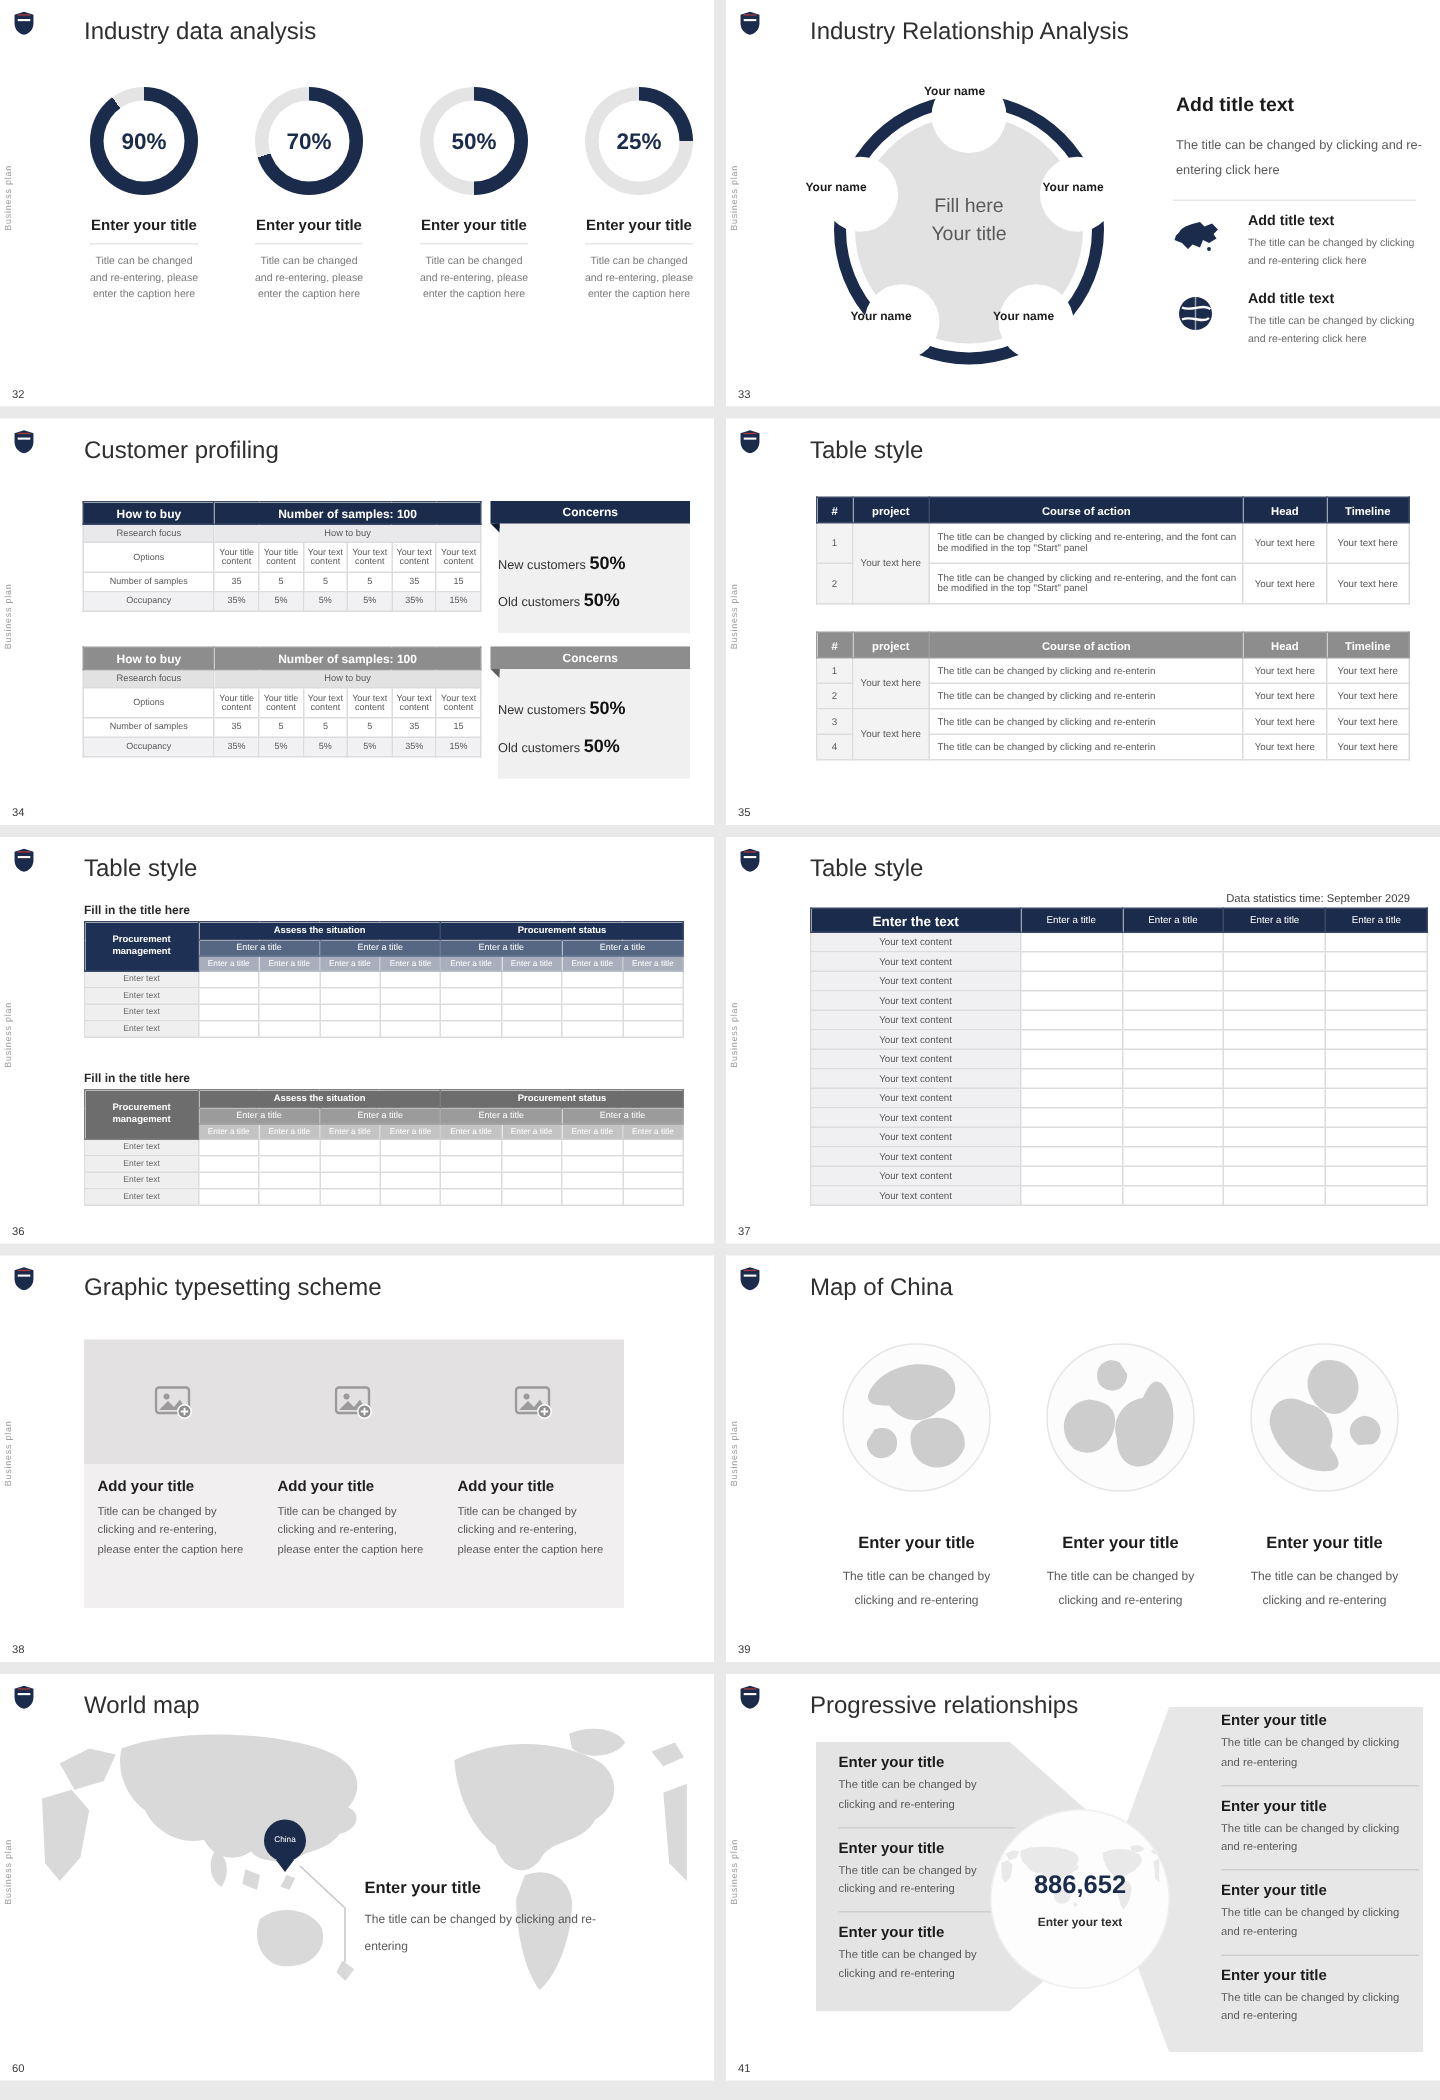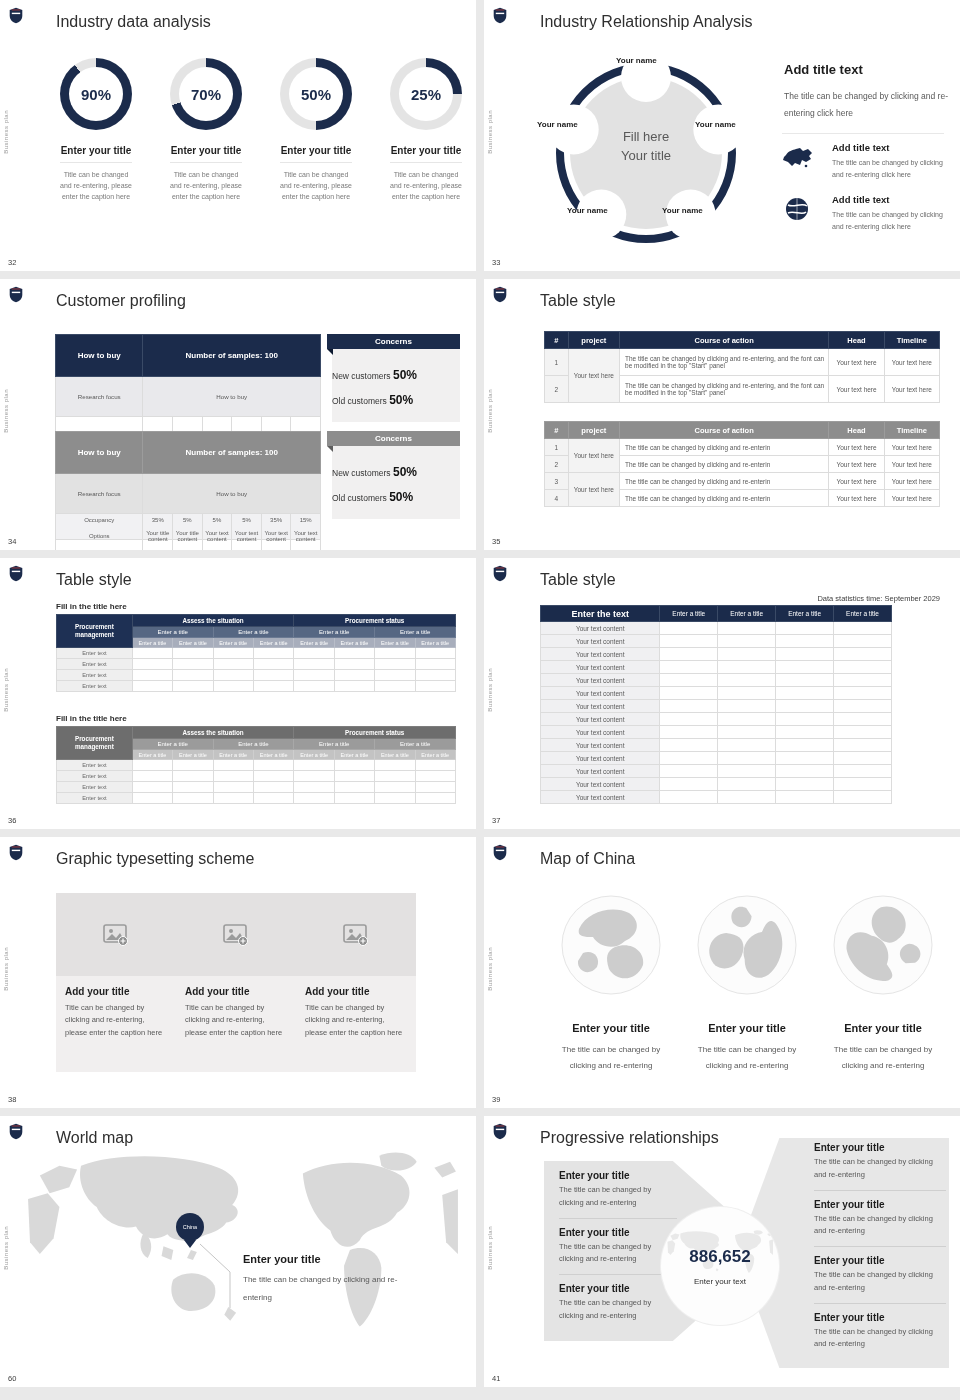--- a/index.html
+++ b/index.html
@@ -26,21 +26,21 @@
 .p33-title{position:absolute;left:300px;top:62px;font-size:13px;font-weight:700;color:#1c1c1c}
 .p33-text{position:absolute;left:300px;top:88px;width:168px;font-size:8.5px;color:#595959;line-height:1.95}
 .p33-div{position:absolute;left:298px;top:133px;width:162px;border-top:1px solid #e8e8e8}
 .p33-item-title{position:absolute;font-size:9.5px;font-weight:700;color:#1c1c1c}
 .p33-item-text{position:absolute;width:122px;font-size:7px;color:#6a6a6a;line-height:1.7}
 
 table{border-collapse:collapse;table-layout:fixed;position:absolute}
 td{border:1px solid #dcdcdc;text-align:center;vertical-align:middle;color:#595959;overflow:hidden}
 
 .cp{font-size:6px}
-.cp td{padding:16px 1px;height:13px}
+.cp td{padding:2px 1px;height:13px}
 .cp .hd td{color:#fff;font-weight:700;font-size:8px;height:15px;border-color:#3a4a66}
 .cp.navy .hd td{background:#1b2b4b}
 .cp.gray .hd td{background:#8d8d8d;border-color:#9c9c9c}
 .cp .sub td{background:#e9e9ec;height:12px;font-size:6.2px}
 .cp.gray .sub td{background:#e2e2e2}
 .cp .opt td{height:20px}
 .cp .alt td{background:#f1f1f3}
 .cbox{position:absolute;left:332px;width:128px;height:88px;background:#f1f0f0}
 .rib{position:relative;margin-left:-5px;height:15px;color:#fff;font-weight:700;font-size:8px;display:flex;align-items:center;justify-content:center}
 .navy-rib{background:#1b2b4b}
@@ -98,21 +98,21 @@
 .pin{position:absolute;left:176px;top:97px;width:28px;height:28px;border-radius:50%;background:#1b2b4b;color:#fff;font-size:5.5px;display:flex;align-items:center;justify-content:center;z-index:2}
 .pin::after{content:"";position:absolute;top:96%;left:50%;margin-left:-6px;border:6px solid transparent;border-top:8px solid #1b2b4b}
 .co40-t{position:absolute;left:243px;top:137px;font-size:11px;font-weight:700;color:#1c1c1c;z-index:2}
 .co40-p{position:absolute;left:243px;top:155px;width:180px;font-size:8px;color:#595959;line-height:2.2;z-index:2}
 
 .blk-l{position:absolute;left:60px;top:45px;width:230px;height:180px;background:#e4e4e4;clip-path:polygon(0 0,56% 0,100% 50%,56% 100%,0 100%)}
 .blk-r{position:absolute;left:253px;top:22px;width:212px;height:230px;background:#e7e7e7;clip-path:polygon(20% 0,100% 0,100% 100%,20% 100%,0 50%)}
 .circ41{position:absolute;left:177px;top:91px;width:118px;height:118px;border-radius:50%;background:#fdfdfd;box-shadow:0 0 0 1px #efefef;z-index:2;display:flex;flex-direction:column;align-items:center;justify-content:center;overflow:hidden}
 .circ41 svg{position:absolute;left:6px;top:22px;opacity:.55}
 .num41{position:relative;font-size:17px;font-weight:700;color:#1b2b4b;z-index:1}
-.numcap{position:relative;margin-top:10px;font-size:8px;font-weight:400;color:#2e2e2e;z-index:1}
+.numcap{position:relative;margin-top:10px;font-size:8px;font-weight:700;color:#2e2e2e;z-index:1}
 .items-l{position:absolute;left:75px;top:54px;width:118px;z-index:1}
 .items-r{position:absolute;left:330px;top:26px;width:132px;z-index:1}
 .it41{padding-bottom:8px;margin-bottom:8px;border-bottom:1px solid #cfcfcf}
 .it41:last-child{border-bottom:none}
 .it41 h4{font-size:10px;color:#1c1c1c;margin-bottom:3px}
 .it41 p{font-size:7.5px;color:#595959;line-height:1.7}
 </style>
 </head>
 <body>
 
@@ -610,21 +610,21 @@
   <div class="sn">36</div>
 </section>
 
 <section class="slide">
   <svg class="lg" viewBox="0 0 20 24">
         <use href="#shieldlogo"></use>
       </svg>
   <div class="sv">Business plan</div>
   <h2 class="st">Table style</h2>
   <div class="note37">Data statistics time: September 2029</div>
-  <table class="et" style="left:56px;top:47px;width:352px">
+  <table class="et" style="left:56px;top:47px;width:412px">
     <colgroup>
           <col style="width:34%">
           <col>
           <col>
           <col>
           <col>
         </colgroup>
     <tbody>
           <tr class="hd">
             <td class="f">Enter the text</td>

